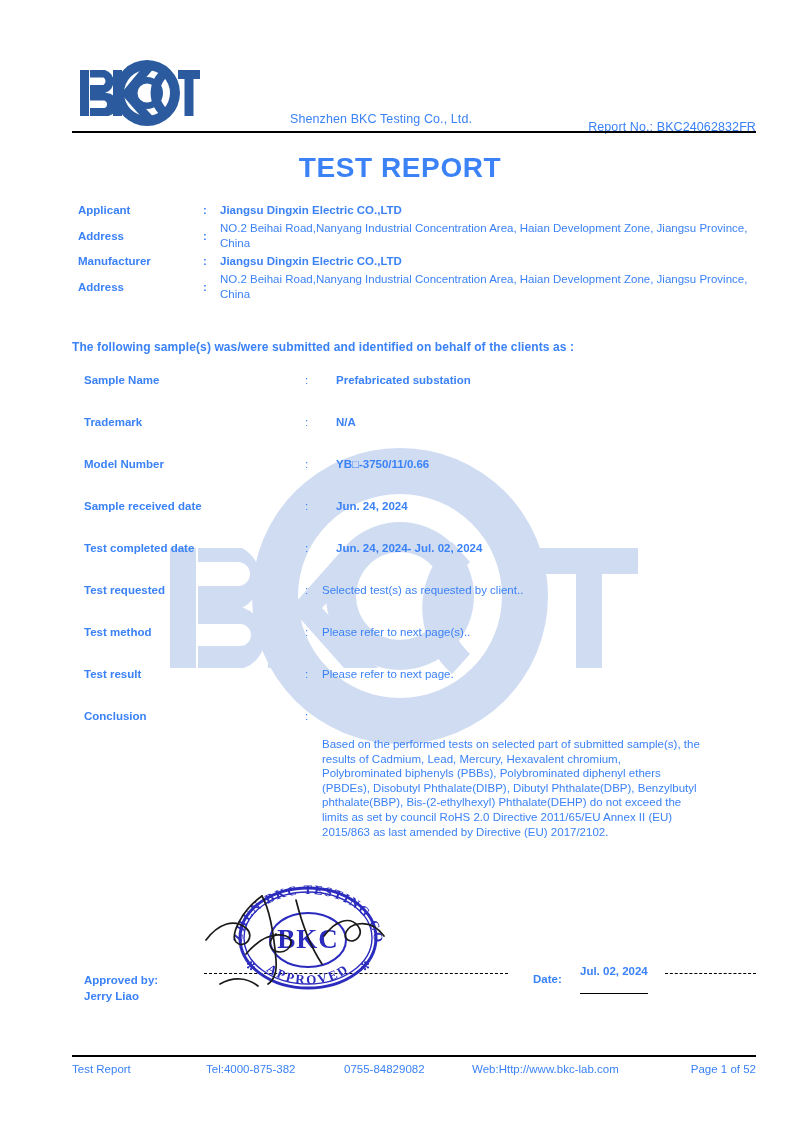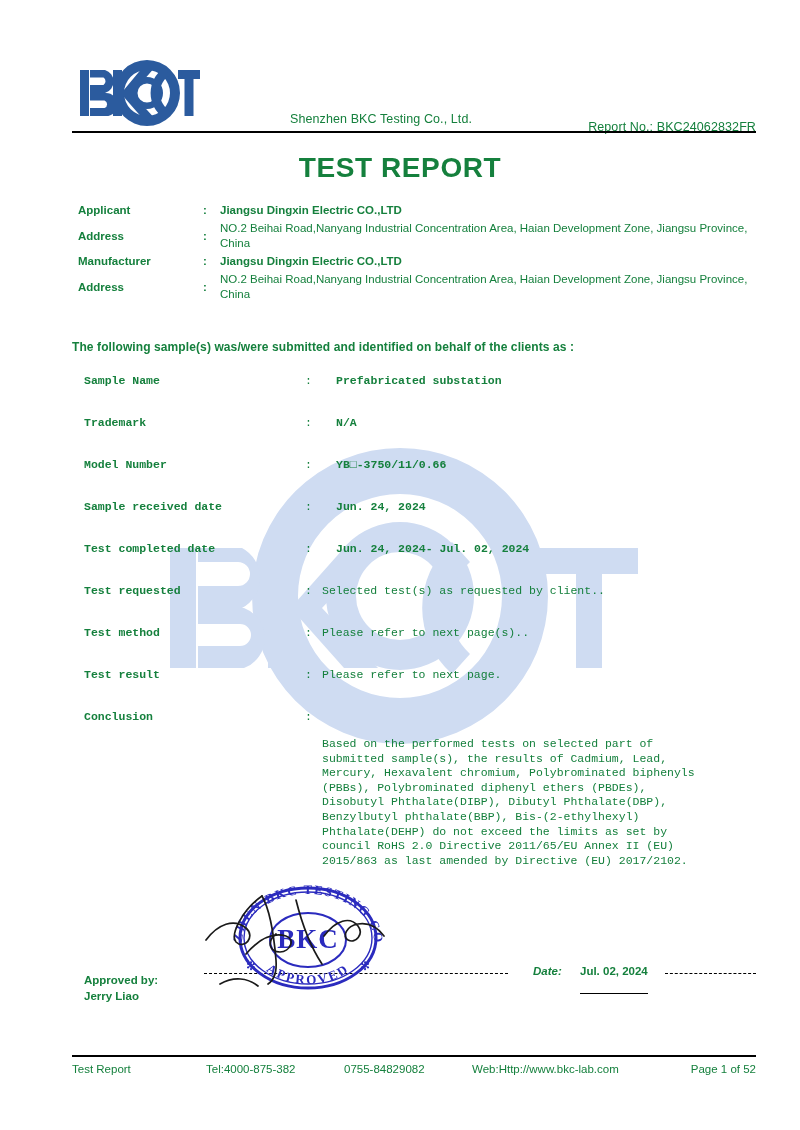--- a/index.html
+++ b/index.html
@@ -7,21 +7,21 @@
     padding: 0;
     background: #c8c8c8;
   }
   .page {
     position: relative;
     width: 800px;
     height: 1130px;
     background: #ffffff;
     overflow: hidden;
     font-family: "Liberation Sans", sans-serif;
-    color: #15803d;
+    color: #3b82f6;
     -webkit-font-smoothing: antialiased;
   }
 
   
   .watermark {
     position: absolute;
     left: 0;
     top: 430px;
     width: 800px;
     height: 330px;
@@ -135,21 +135,20 @@
     position: absolute;
     left: 84px;
     top: 373px;
     width: 660px;
     z-index: 2;
   }
   .det-row {
     display: flex;
     align-items: flex-start;
     margin-bottom: 27px;
-    font-family: Liberation Mono, monospace;
   }
   .det-row.tight { margin-bottom: 0; }
   .det-label {
     width: 221px;
     flex: 0 0 221px;
     font-size: 11.5px;
     font-weight: bold;
     line-height: 15px;
   }
   .det-colon {
@@ -190,24 +189,23 @@
     left: 204px;
     top: 93px;
     width: 304px;
     height: 0;
     border-top: 1.6px dashed #000;
     z-index: 1;
   }
   .date-label {
     position: absolute;
     left: 533px;
-    top: 85px;
-    font-size: 11.5px;
-    font-weight: bold;
-    font-style: italic;
+    top: 93px;
+    font-size: 11.5px;
+    font-weight: bold;
   }
   .date-value {
     position: absolute;
     left: 580px;
     top: 85px;
     font-size: 11.5px;
     font-weight: bold;
     border-bottom: 1.4px solid #000;
     padding-bottom: 16px;
   }

